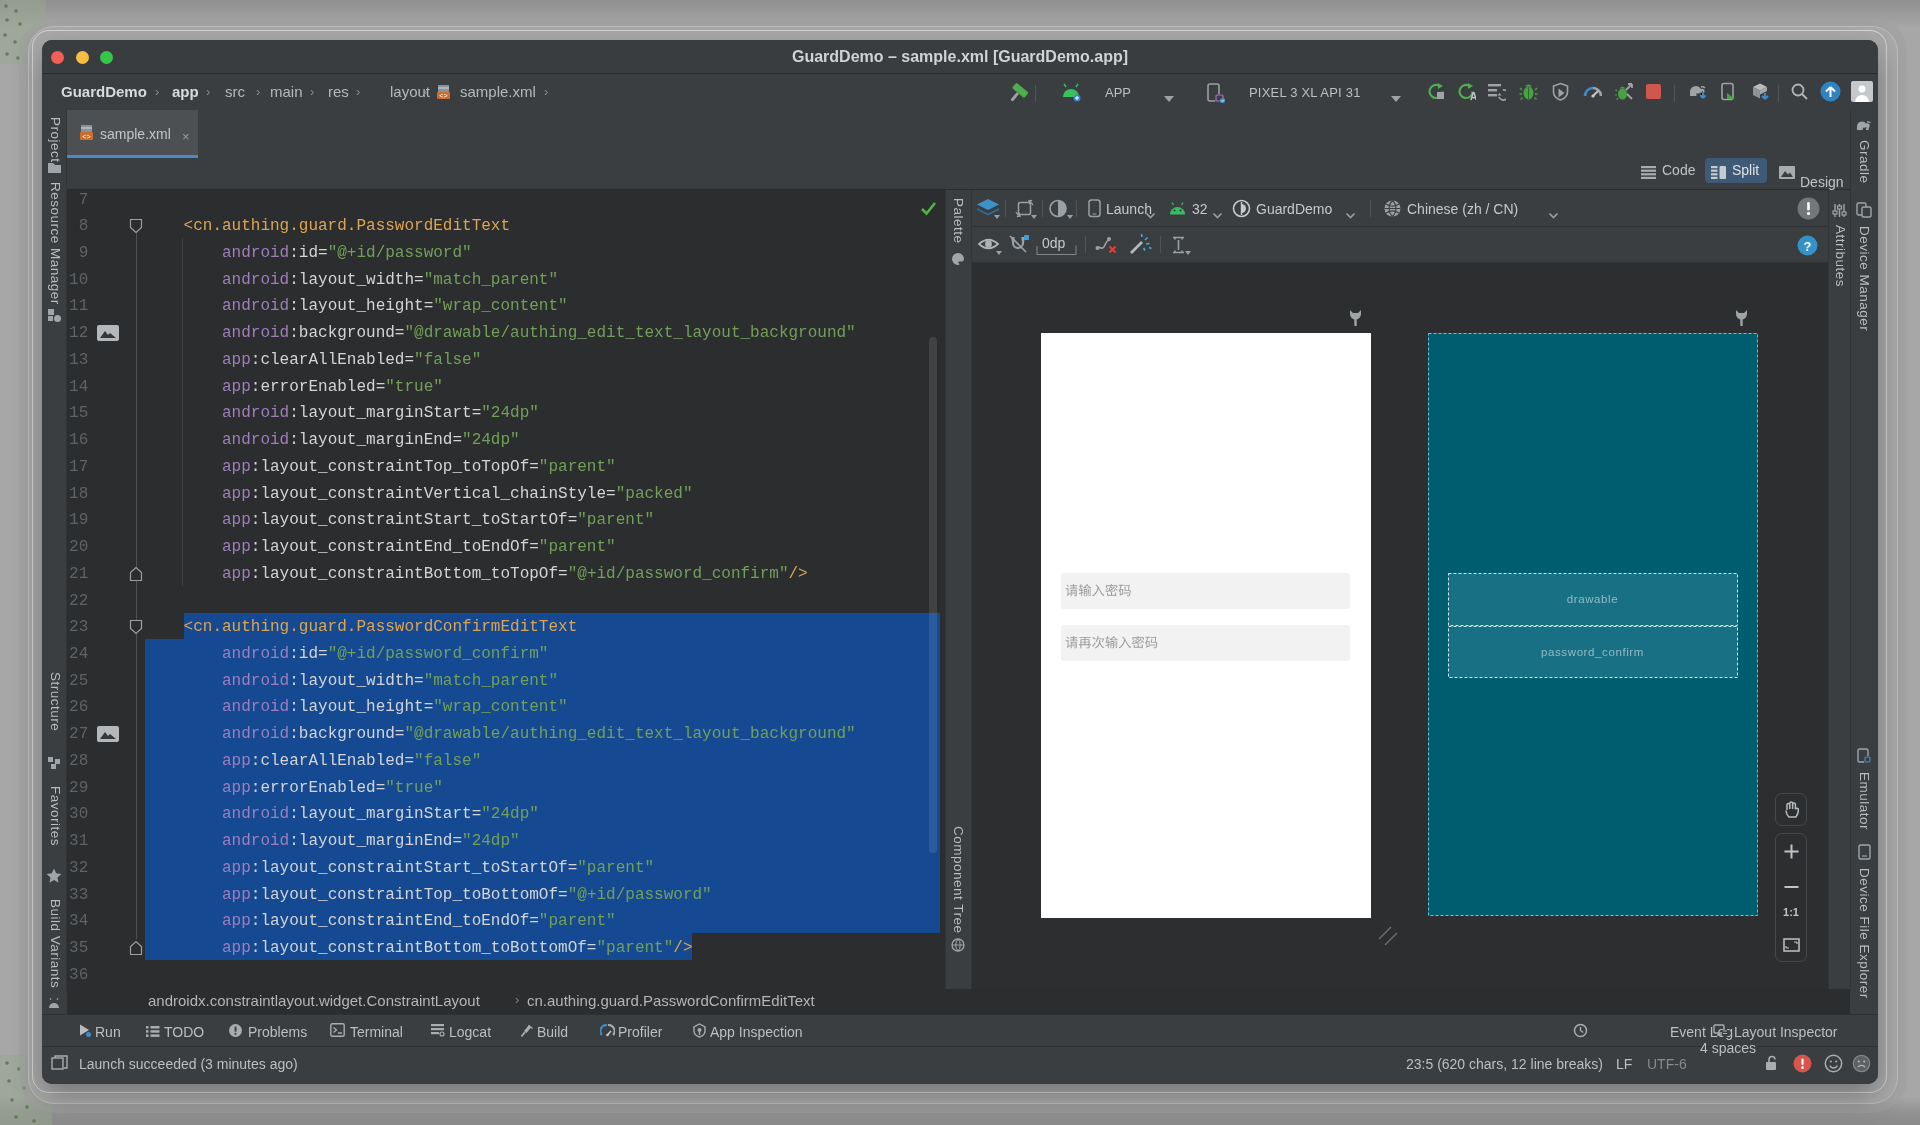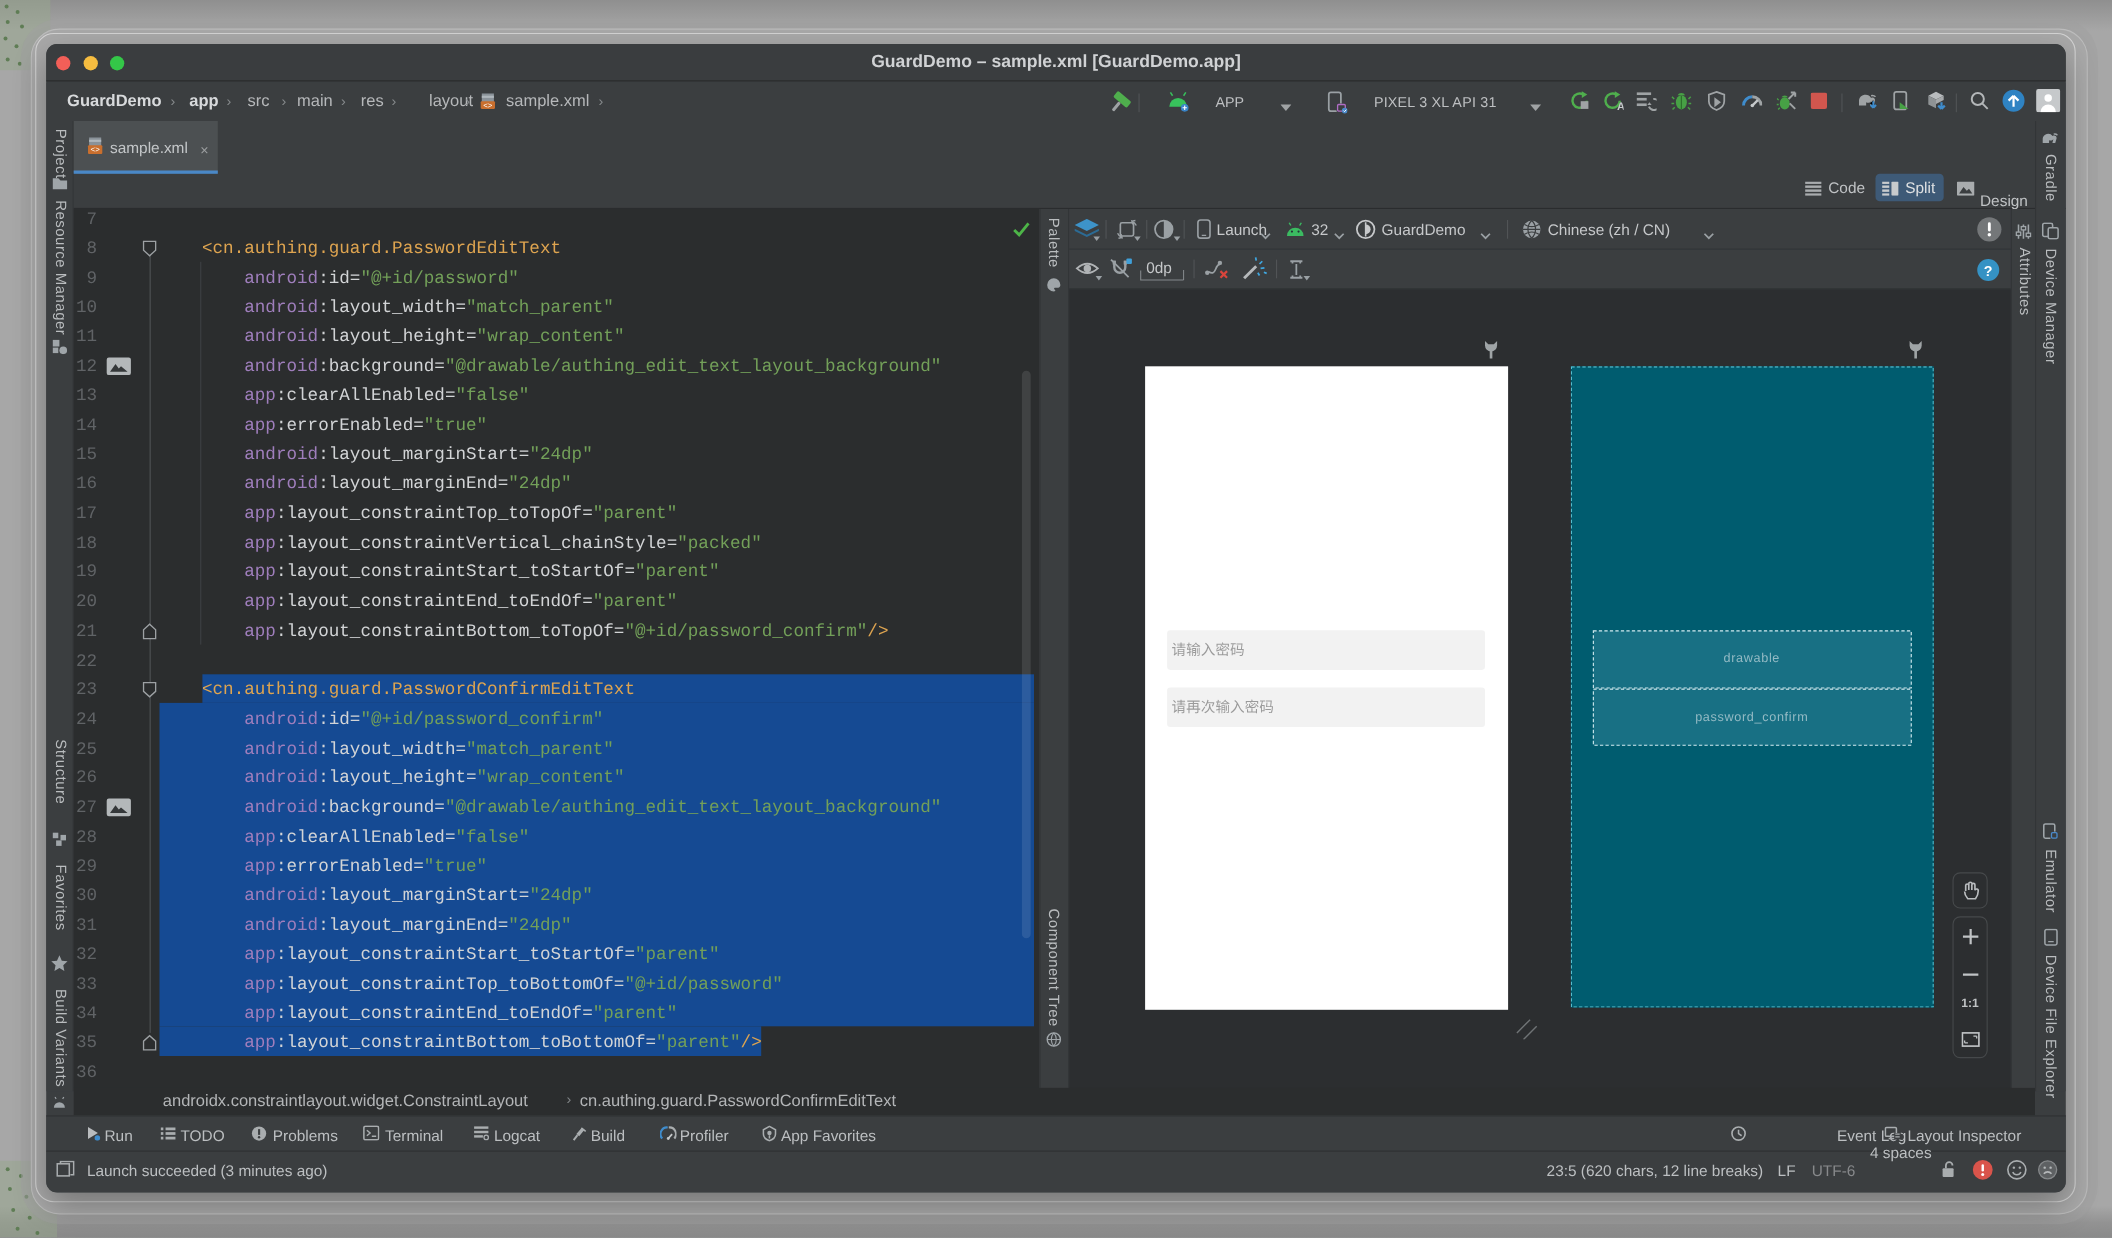--- a/index.html
+++ b/index.html
@@ -621,21 +621,21 @@
         <path d="M8,2 a6,6 0 0 1 5,10" stroke="#a9adaf" stroke-width="2" fill="none"></path>
         <line x1="7.5" y1="12" x2="11" y2="8" stroke="#c6c9cb" stroke-width="1.6"></line>
         <circle cx="7.5" cy="12" r="1.3" fill="#c6c9cb"></circle>
       </svg></div>
 <div class="a barlbl" style="left:576px;top:984px">Profiler</div>
 <div class="a" style="left:650px;top:983px"><svg width="15" height="15">
         <path d="M7.5,1 l5.5,3 v4 c0,3 -2.2,5 -5.5,6 c-3.3,-1 -5.5,-3 -5.5,-6 v-4 z" fill="none" stroke="#a9adaf" stroke-width="1.4"></path>
         <circle cx="7.5" cy="7" r="2" fill="#a9adaf"></circle>
         <path d="M7.5,9 v3" stroke="#a9adaf" stroke-width="1.4"></path>
       </svg></div>
-<div class="a barlbl" style="left:668px;top:984px">App Favorites</div>
+<div class="a barlbl" style="left:668px;top:984px">App Inspection</div>
 <div class="a" style="left:1531px;top:983px"><svg width="15" height="15">
         <circle cx="7.5" cy="7.5" r="6" fill="none" stroke="#a9adaf" stroke-width="1.5"></circle>
         <path d="M7.5,4 v3.5 l2.8,2" stroke="#a9adaf" stroke-width="1.4" fill="none"></path>
       </svg></div>
 <div class="a barlbl" style="left:1628px;top:984px">Event Log</div>
 <div class="a" style="left:1671px;top:983px"><svg width="16" height="15">
         <rect x="1" y="2" width="10" height="8" rx="1" fill="none" stroke="#a9adaf" stroke-width="1.4"></rect>
         <path d="M4,12 h7 M6,10 v2" stroke="#a9adaf" stroke-width="1.3"></path>
         <rect x="9" y="7" width="6" height="6" fill="#3b3e40"></rect>
         <path d="M10,8 h4 m-4,2.5 h4" stroke="#a9adaf" stroke-width="1.2"></path>

